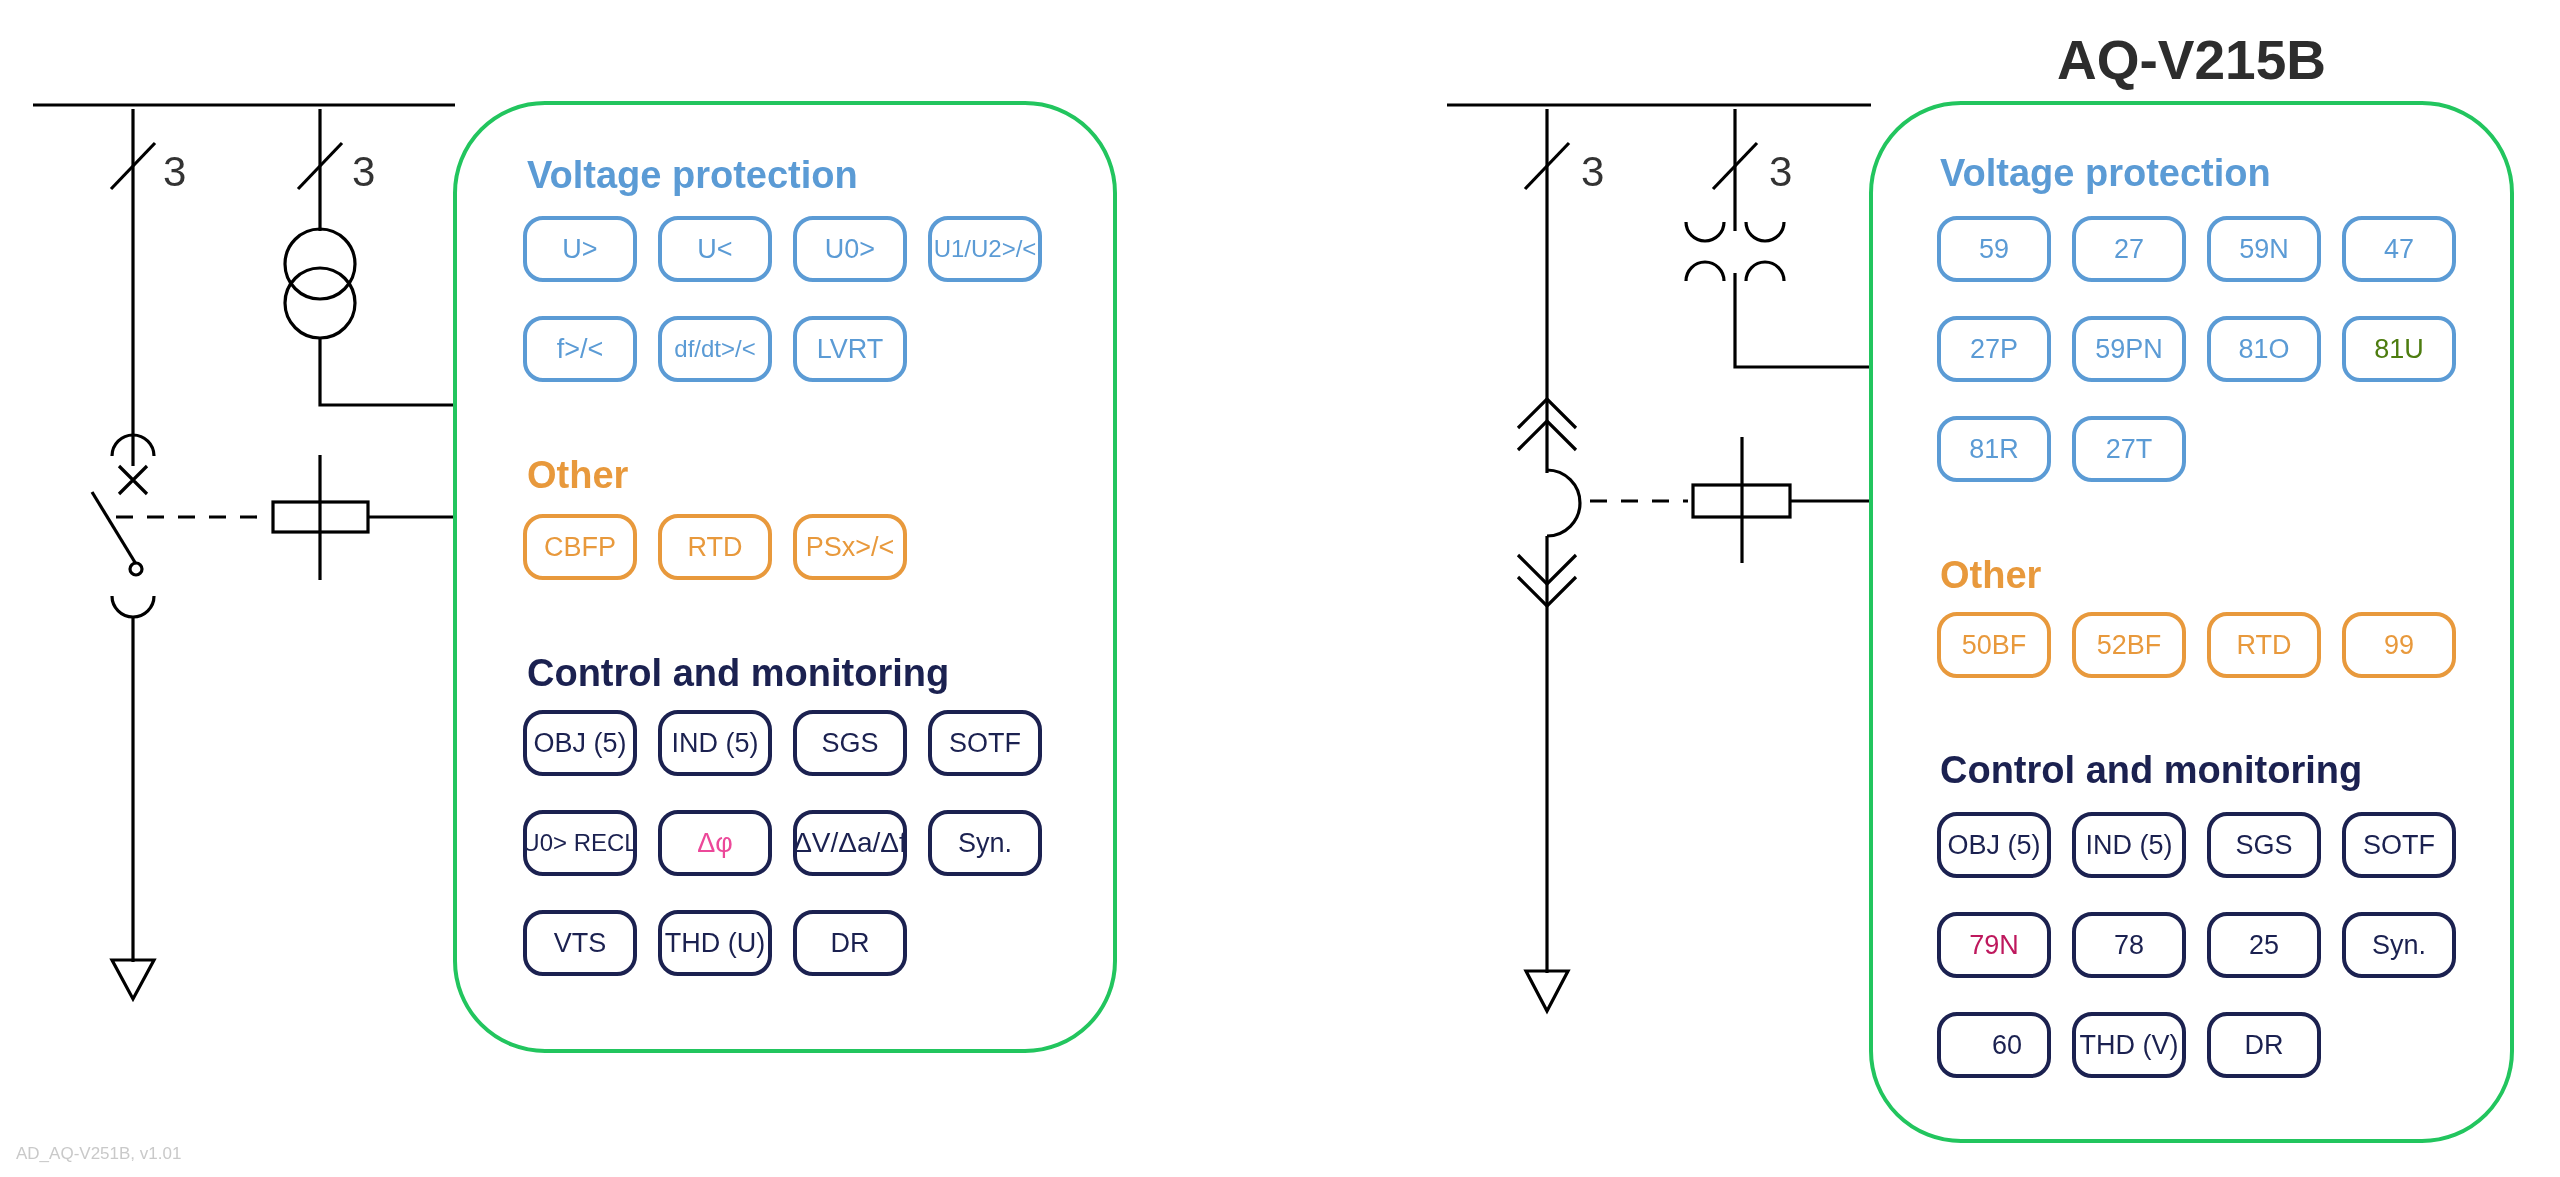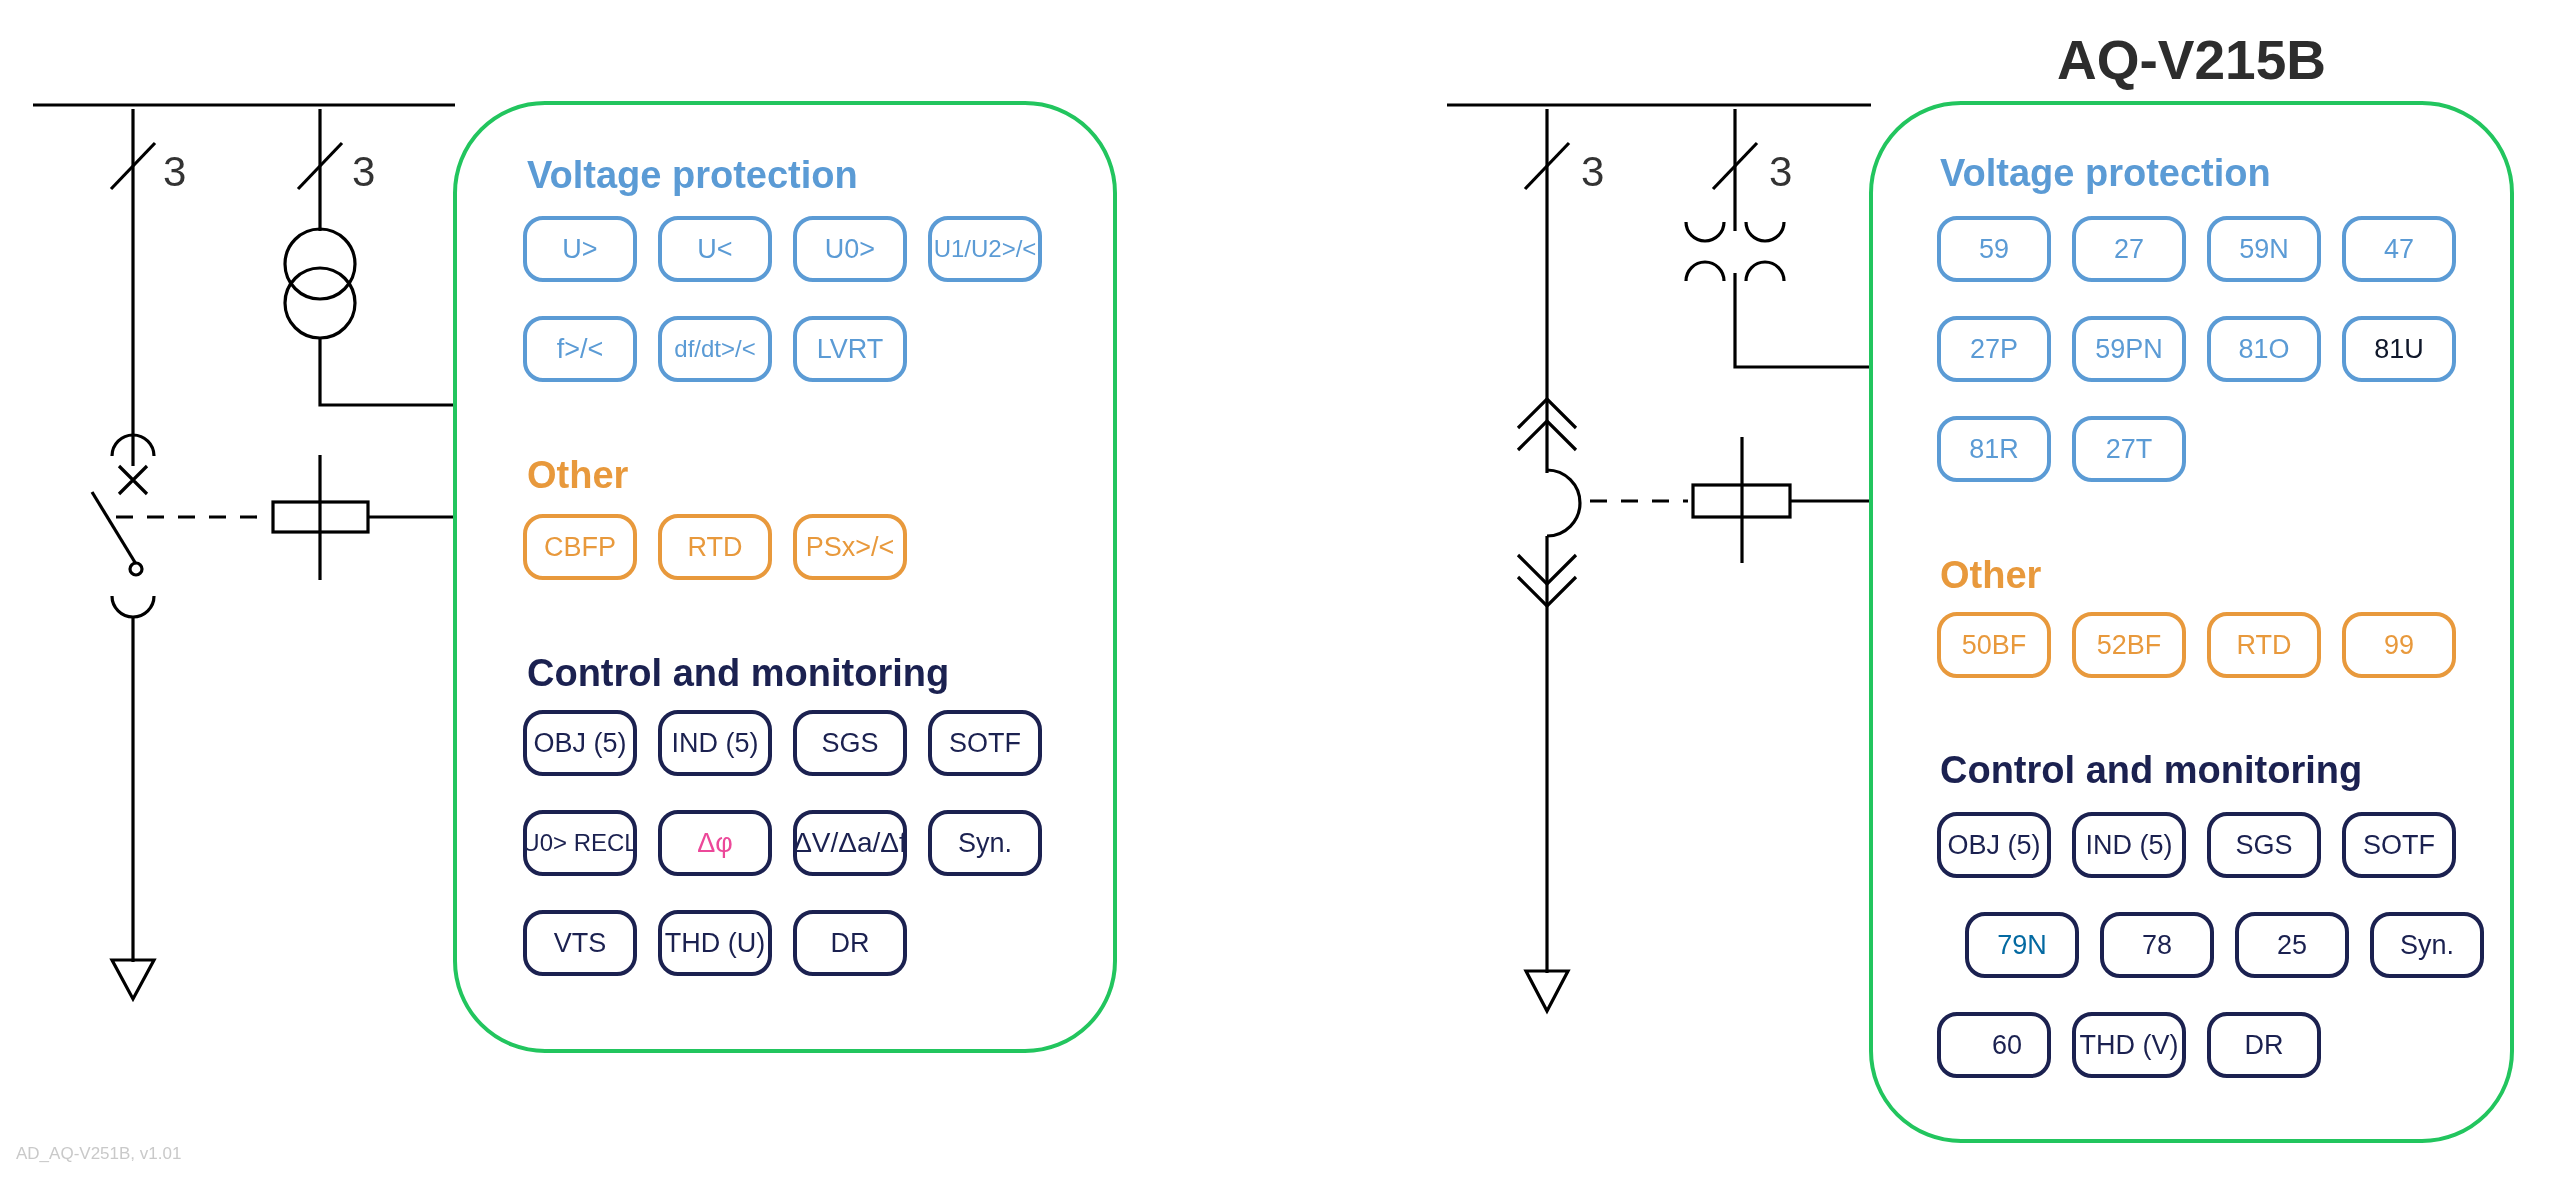--- a/index.html
+++ b/index.html
@@ -159,21 +159,21 @@
         <div class="pill-row">
           <div class="pill" style="border-color: rgb(91, 155, 213); color: rgb(91, 155, 213);">59</div>
           <div class="pill" style="border-color: rgb(91, 155, 213); color: rgb(91, 155, 213);">27</div>
           <div class="pill" style="border-color: rgb(91, 155, 213); color: rgb(91, 155, 213);">59N</div>
           <div class="pill" style="border-color: rgb(91, 155, 213); color: rgb(91, 155, 213);">47</div>
         </div>
         <div class="pill-row">
           <div class="pill" style="border-color: rgb(91, 155, 213); color: rgb(91, 155, 213); text-align: center;">27P</div>
           <div class="pill" style="border-color: rgb(91, 155, 213); color: rgb(91, 155, 213);">59PN</div>
           <div class="pill" style="border-color: rgb(91, 155, 213); color: rgb(91, 155, 213);">81O</div>
-          <div class="pill" style="border-color: rgb(91, 155, 213); color: #0f172a;">81U</div>
+          <div class="pill" style="border-color: rgb(91, 155, 213); color: #4d7c0f; border-radius: 18px;">81U</div>
         </div>
         <div class="pill-row">
           <div class="pill" style="border-color: rgb(91, 155, 213); color: rgb(91, 155, 213);">81R</div>
           <div class="pill" style="border-color: rgb(91, 155, 213); color: rgb(91, 155, 213);">27T</div>
         </div>
       </div>
     <div id="p1s1h" class="sec-h" style="color: rgb(232, 153, 60);">Other</div>
     <div id="p1s1r" class="sec-r">
         <div class="pill-row">
           <div class="pill" style="border-color: rgb(232, 153, 60); color: rgb(232, 153, 60);">50BF</div>
@@ -184,21 +184,21 @@
       </div>
     <div id="p1s2h" class="sec-h" style="color: rgb(27, 33, 80);">Control and monitoring</div>
     <div id="p1s2r" class="sec-r">
         <div class="pill-row">
           <div class="pill" style="border-color: rgb(27, 33, 80); color: rgb(27, 33, 80);">OBJ (5)</div>
           <div class="pill" style="border-color: rgb(27, 33, 80); color: rgb(27, 33, 80);">IND (5)</div>
           <div class="pill" style="border-color: rgb(27, 33, 80); color: rgb(27, 33, 80);">SGS</div>
           <div class="pill" style="border-color: rgb(27, 33, 80); color: rgb(27, 33, 80);">SOTF</div>
         </div>
         <div class="pill-row">
-          <div class="pill" style="border-color: rgb(27, 33, 80); color: #0369a1; margin-left: 28px;">79N</div>
+          <div class="pill" style="border-color: rgb(27, 33, 80); color: #be185d;">79N</div>
           <div class="pill" style="border-color: rgb(27, 33, 80); color: rgb(27, 33, 80);">78</div>
           <div class="pill" style="border-color: rgb(27, 33, 80); color: rgb(27, 33, 80);">25</div>
           <div class="pill" style="border-color: rgb(27, 33, 80); color: rgb(27, 33, 80);">Syn.</div>
         </div>
         <div class="pill-row">
           <div class="pill" style="border-color: rgb(27, 33, 80); color: rgb(27, 33, 80); padding-left: 26px;">60</div>
           <div class="pill" style="border-color: rgb(27, 33, 80); color: rgb(27, 33, 80);">THD (V)</div>
           <div class="pill" style="border-color: rgb(27, 33, 80); color: rgb(27, 33, 80);">DR</div>
         </div>
       </div>

